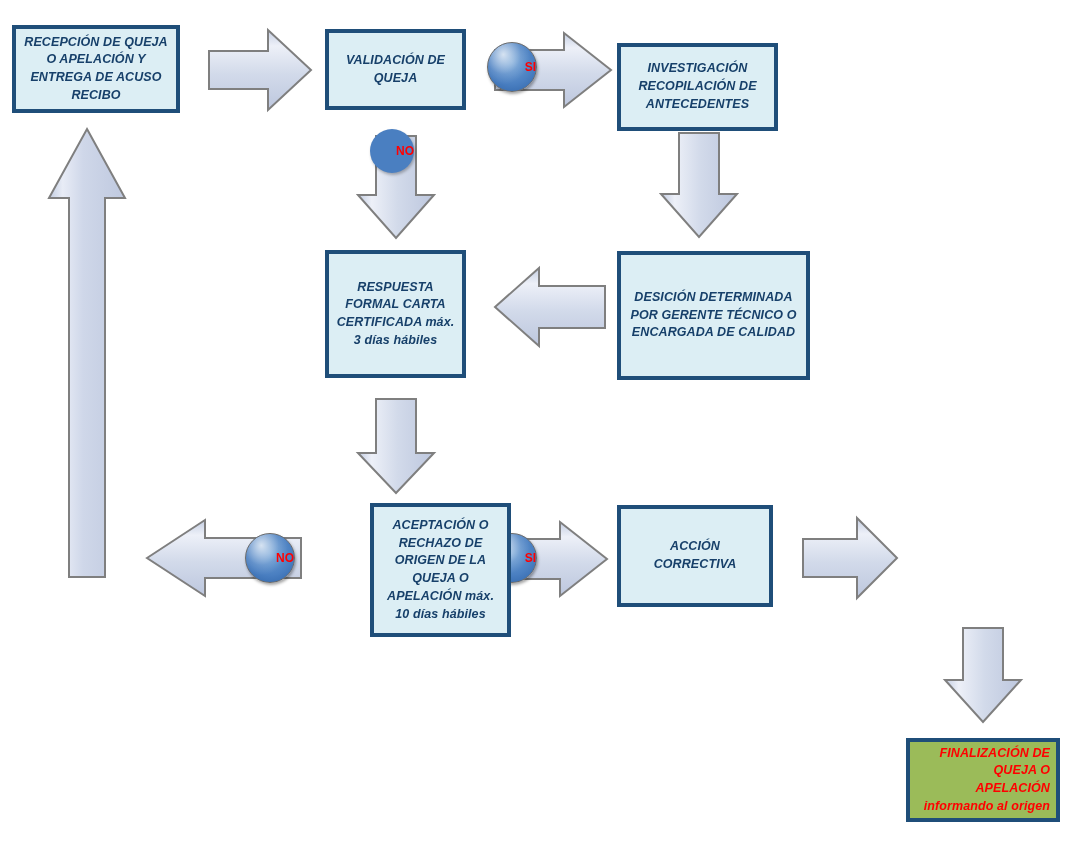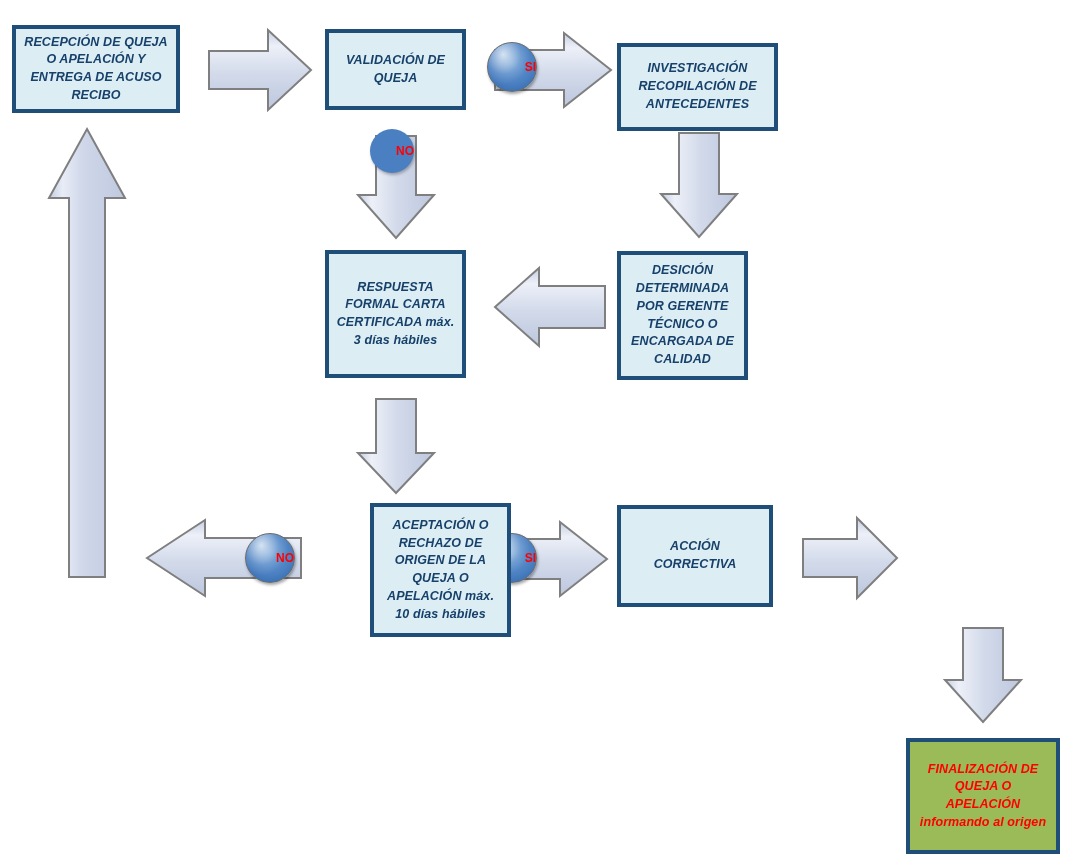--- a/index.html
+++ b/index.html
@@ -264,30 +264,30 @@
   </div>
 
   <div class="box" style="left:617px; top:43px; width:161px; height:88px;">
     <span class="label">INVESTIGACIÓN RECOPILACIÓN DE ANTECEDENTES</span>
   </div>
 
   <div class="box" style="left:325px; top:250px; width:141px; height:128px;">
     <span class="label">RESPUESTA FORMAL CARTA CERTIFICADA máx. 3 días hábiles</span>
   </div>
 
-  <div class="box" style="left:617px; top:251px; width:131px; height:129px;">
+  <div class="box" style="left:617px; top:251px; width:193px; height:129px;">
     <span class="label">DESICIÓN DETERMINADA POR GERENTE TÉCNICO O ENCARGADA DE CALIDAD</span>
   </div>
 
   <div class="box" style="left:325px; top:503px; width:141px; height:134px;margin-left:45px;">
     <span class="label">ACEPTACIÓN O RECHAZO DE ORIGEN DE LA QUEJA O APELACIÓN máx. 10 días hábiles</span>
   </div>
 
   <div class="box" style="left:617px; top:505px; width:156px; height:102px;">
     <span class="label">ACCIÓN CORRECTIVA</span>
   </div>
 
 
-  <div class="box final" style="left:906px; top:738px; width:154px; height:116px;">
+  <div class="box final" style="left:906px; top:738px; width:154px; height:84px;text-align:right;">
     <span class="label">FINALIZACIÓN DE QUEJA O APELACIÓN informando al origen</span>
   </div>
 
 </div>
 
 </body></html>

